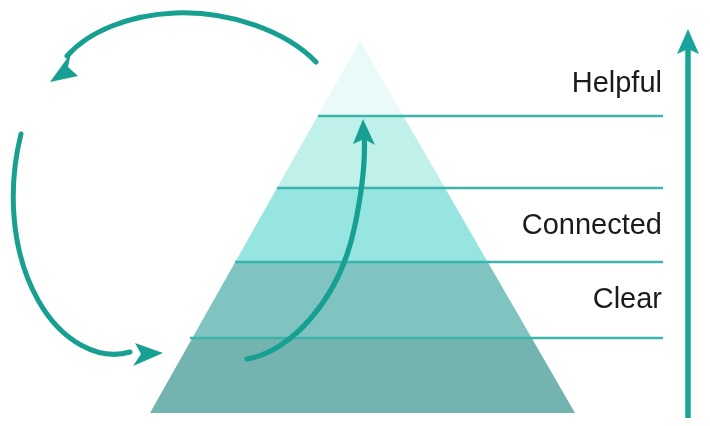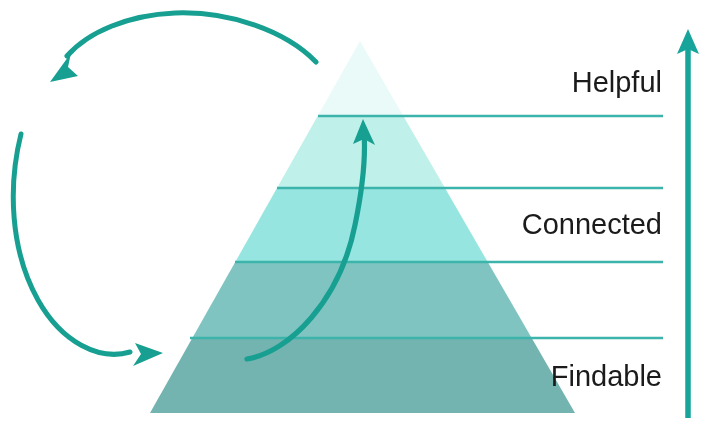--- a/index.html
+++ b/index.html
@@ -85,15 +85,15 @@
 
     <g>
       <line x1="688" y1="418" x2="688" y2="48" stroke="#16a49b" stroke-width="5.5" stroke-linecap="butt"></line>
       <polygon points="688,29 677,54 688,49 699,54" fill="#16a49b"></polygon>
     </g>
 
   </svg>
 
   <div class="tier-label" style="right:48px; top:82px;">Helpful</div>
   <div class="tier-label" style="right:48px; top:224px;">Connected</div>
-  <div class="tier-label" style="right:48px; top:376px;">Findable</div>
+  <div class="tier-label" style="right:48px; top:298px;">Clear</div>
 
 </div>
 
 </body></html>

